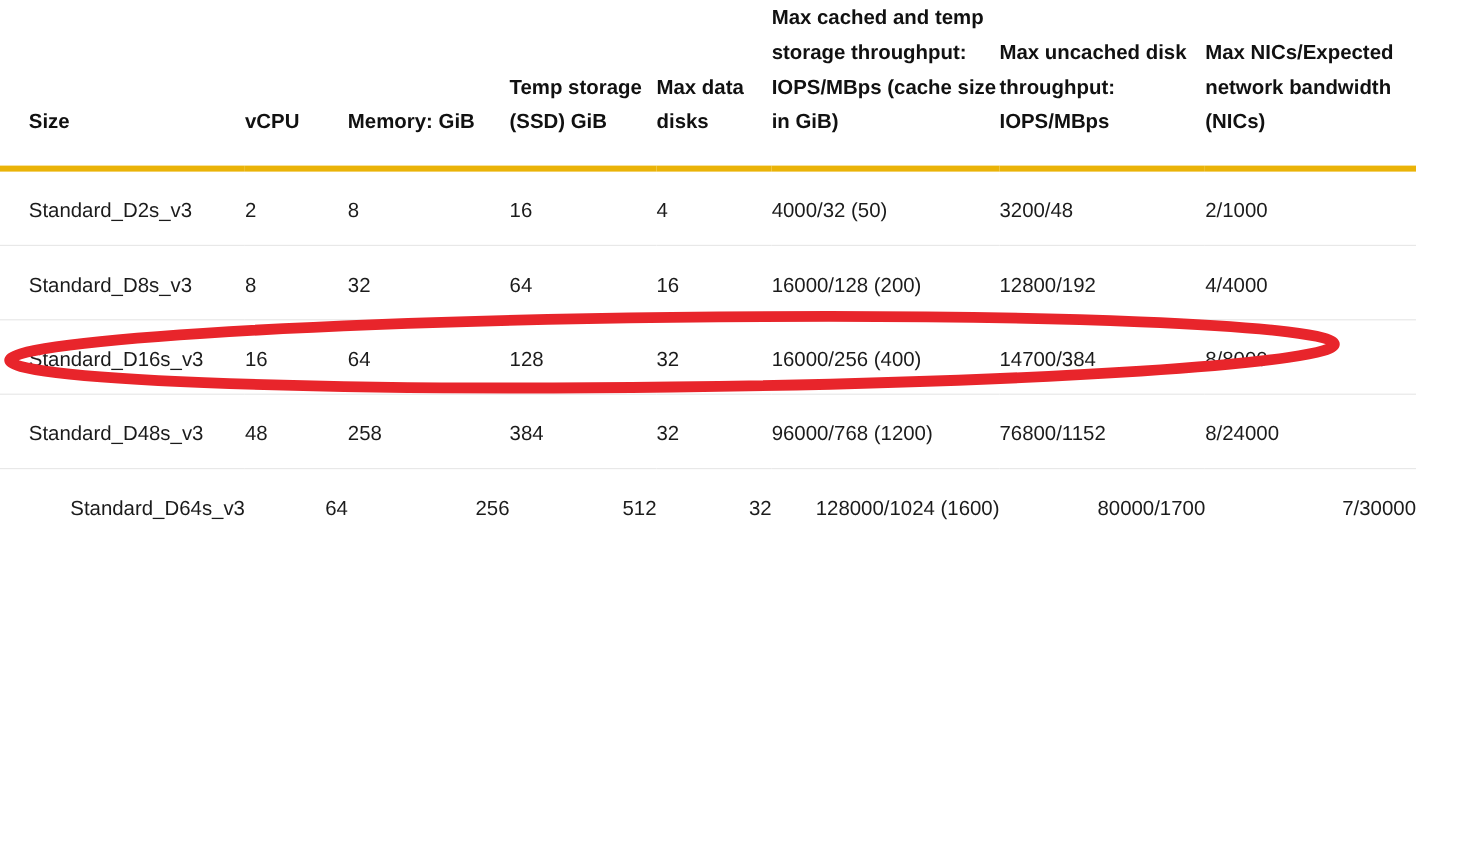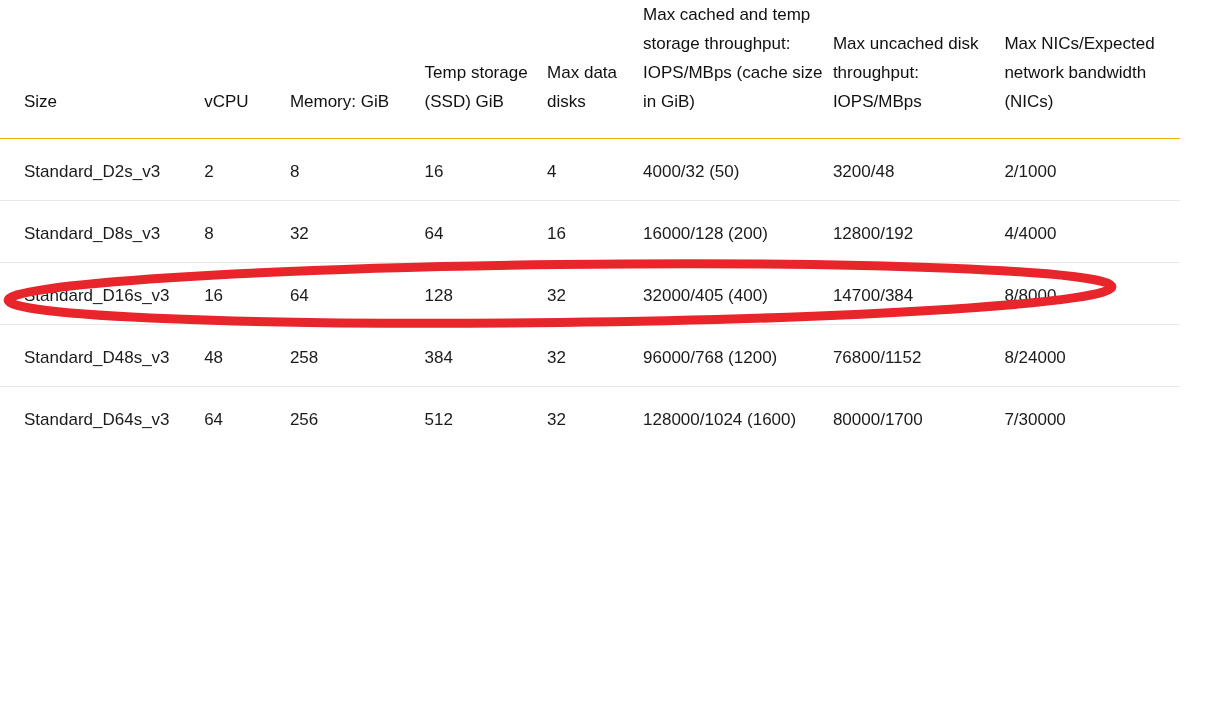--- a/index.html
+++ b/index.html
@@ -34,45 +34,46 @@
   table.vm-table th,
   table.vm-table td {
     text-align: left;
     vertical-align: bottom;
     padding: 0;
     border: 0;
   }
 
   
   table.vm-table thead th {
-    font-weight: normal;
+    font-weight: bold;
     font-size: 17px;
     line-height: 29px;
     color: #111111;
     padding-bottom: 22px;
-    border-bottom: 1px solid #eab308;
+    border-bottom: 5px solid #eab308;
     vertical-align: bottom;
     word-wrap: break-word;
   }
 
   
   table.vm-table tbody td {
     font-weight: normal;
     font-size: 17px;
     line-height: 30px;
     color: #1b1b1b;
     vertical-align: top;
     padding-top: 18px;
     padding-bottom: 13px;
     border-bottom: 1px solid #e8e8e8;
     word-wrap: break-word;
     margin-top: 12px;
   }
   table.vm-table tbody tr:last-child td {
     border-bottom: 0;
+    text-align: right;
   }
 
   
   .col-size      { width: 200px; padding-left: 24px !important; }
   .col-vcpu      { width: 84px; }
   .col-mem       { width: 132px; }
   .col-temp      { width: 120px; }
   .col-disks     { width: 94px; }
   .col-cached    { width: 186px; }
   .col-uncached  { width: 168px; }
@@ -142,21 +143,21 @@
           <td class="col-cached" data-name="cell-max-cached-throughput">16000/128 (200)</td>
           <td class="col-uncached" data-name="cell-max-uncached-throughput">12800/192</td>
           <td class="col-nics" data-name="cell-max-nics-bandwidth">4/4000</td>
         </tr>
         <tr data-name="table-row">
           <td class="col-size" data-name="cell-size">Standard_D16s_v3</td>
           <td class="col-vcpu" data-name="cell-vcpu">16</td>
           <td class="col-mem" data-name="cell-memory">64</td>
           <td class="col-temp" data-name="cell-temp-storage">128</td>
           <td class="col-disks" data-name="cell-max-data-disks">32</td>
-          <td class="col-cached" data-name="cell-max-cached-throughput">32000/405 (400)</td>
+          <td class="col-cached" data-name="cell-max-cached-throughput">16000/256 (400)</td>
           <td class="col-uncached" data-name="cell-max-uncached-throughput">14700/384</td>
           <td class="col-nics" data-name="cell-max-nics-bandwidth">8/8000</td>
         </tr>
         <tr data-name="table-row">
           <td class="col-size" data-name="cell-size">Standard_D48s_v3</td>
           <td class="col-vcpu" data-name="cell-vcpu">48</td>
           <td class="col-mem" data-name="cell-memory">258</td>
           <td class="col-temp" data-name="cell-temp-storage">384</td>
           <td class="col-disks" data-name="cell-max-data-disks">32</td>
           <td class="col-cached" data-name="cell-max-cached-throughput">96000/768 (1200)</td>

